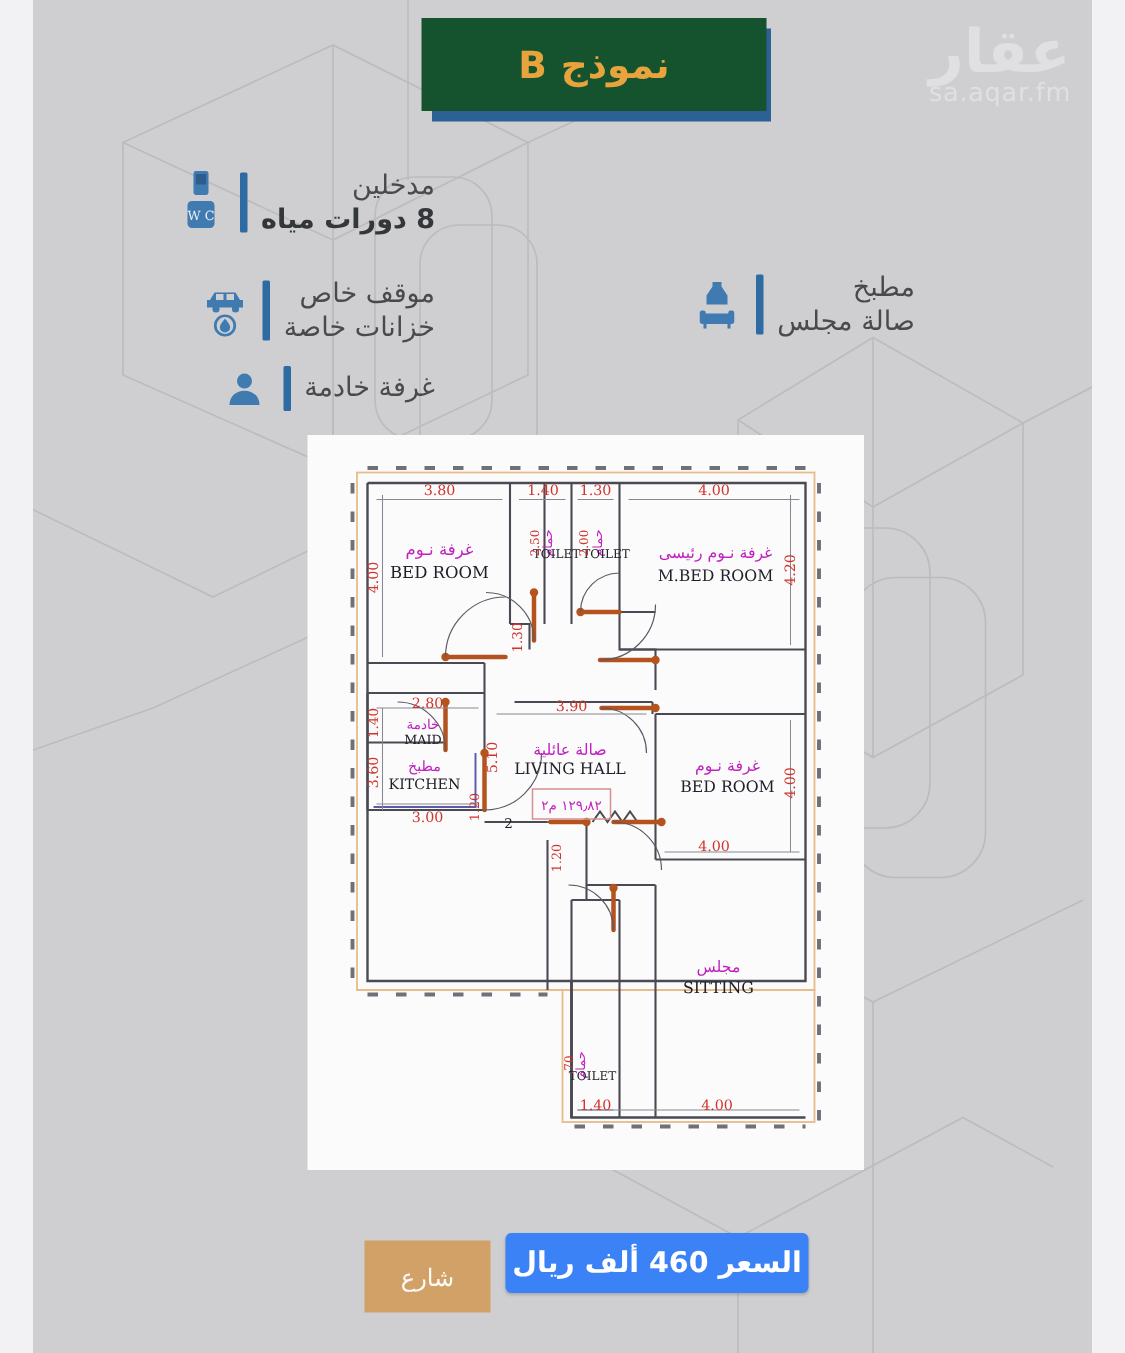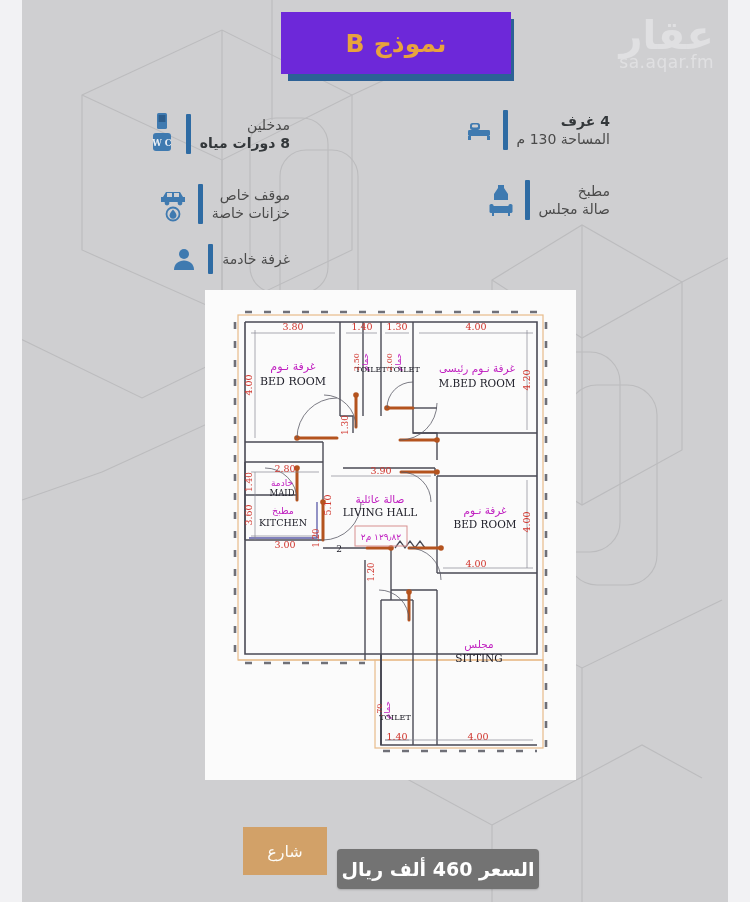--- a/index.html
+++ b/index.html
@@ -24,21 +24,21 @@
   #bgsvg { position: absolute; left: 0; top: 0; width: 706px; height: 902px; }
 
   
   #title-shadow {
     position: absolute; left: 266px; top: 19px;
     width: 226px; height: 62px; background: #2c6196;
   }
   #title-box {
     position: absolute; left: 259px; top: 12px;
     width: 230px; height: 62px;
-    background: #6d28d9;
+    background: #14532d;
     display: flex; align-items: center; justify-content: center;
   }
   #title-text {
     color: #e8a33d; font-size: 25px; font-weight: bold;
     direction: rtl; letter-spacing: .5px;
   }
 
   
   #logo {
     position: absolute; right: 14px; top: 14px;
@@ -50,27 +50,26 @@
 
   
   .feat {
     position: absolute;
     display: flex; flex-direction: row-reverse;
     align-items: center; gap: 9px;
     direction: rtl;
   }
   .feat .icon {
     width: 30px; display: flex; flex-direction: column;
-    align-items: center; justify-content: center; gap: 2px;
+    align-items: flex-end; justify-content: center; gap: 2px;
     color: #3f7ab0;
-    font-weight: bold;
   }
   .feat .bar { width: 5px; background: #2e6ba3; border-radius: 1px; }
   .feat .txt {
-    color: #4a4a4a; font-size: 14px; line-height: 1.3;
+    color: #4a4a4a; font-size: 18px; line-height: 1.3;
     text-align: right; white-space: nowrap;
   }
   .feat .txt b { color: #33373a; }
 
   
   #plan-card {
     position: absolute; left: 183px; top: 290px;
     width: 371px; height: 490px;
     background: #fbfbfb;
   }
@@ -80,24 +79,23 @@
   #btn-street {
     position: absolute; left: 221px; top: 827px;
     width: 84px; height: 48px;
     background: #d2a168;
     display: flex; align-items: center; justify-content: center;
   }
   #btn-street span { color: #fdfbf6; font-size: 16px; direction: rtl; }
   #btn-price {
     position: absolute; left: 315px; top: 822px;
     width: 202px; height: 40px;
-    background: #737373; border-radius: 4px;
+    background: #3b82f6; border-radius: 4px;
     display: flex; align-items: center; justify-content: center;
     box-shadow: 0 1px 2px rgba(0,0,0,.18);
-    margin-top: 27px;
   }
   #btn-price span { color: #ffffff; font-size: 19px; font-weight: bold; direction: rtl; }
 
   
   .ar  { fill:#c020c0; font-family:"DejaVu Sans","Liberation Sans",sans-serif; }
   .en  { fill:#20202a; font-family:"DejaVu Serif","Liberation Serif",serif; }
   .dim { fill:#d0342c; font-family:"DejaVu Serif","Liberation Serif",serif; }
   .wall{ stroke:#4a4a55; fill:none; }
   .thin{ stroke:#888894; fill:none; stroke-width:.7; }
   .door{ stroke:#b4531e; fill:none; stroke-width:3; stroke-linecap:round; }
@@ -140,36 +138,20 @@
     <div id="title-shadow"></div>
     <div id="title-box">
       <span id="title-text">نموذج B</span>
     </div>
 
     <div id="logo">
       <div id="logo-mark">عقار</div>
       <div id="logo-sub">sa.aqar.fm</div>
     </div>
 
-    <div class="feat" style="right:118px; top:110px;">
-      <div class="icon">
-        <svg width="26" height="22" viewBox="0 0 26 22">
-          <rect x="2" y="11" width="22" height="6" rx="1.4" fill="#3f7ab0"></rect>
-          <rect x="4" y="4" width="10" height="7" rx="2.5" fill="#3f7ab0"></rect>
-          <rect x="6" y="5.5" width="6" height="3" rx="1.2" fill="#cfcfd1"></rect>
-          <rect x="2" y="17" width="3" height="4" fill="#3f7ab0"></rect>
-          <rect x="21" y="17" width="3" height="4" fill="#3f7ab0"></rect>
-        </svg>
-      </div>
-      <div class="bar" style="height:40px;"></div>
-      <div class="txt">
-        <div><b>4 غرف</b></div>
-        <div>المساحة 130 م</div>
-      </div>
-    </div>
 
     <div class="feat" style="right:118px; top:180px;">
       <div class="icon">
         <svg width="26" height="34" viewBox="0 0 26 34">
           <path d="M10 2 h6 v3 l4 6 v6 h-14 v-6 l4 -6 Z" fill="#3f7ab0"></path>
           <rect x="3" y="23" width="20" height="7" rx="2.2" fill="#3f7ab0"></rect>
           <rect x="1.5" y="21" width="4" height="9" rx="1.6" fill="#3f7ab0"></rect>
           <rect x="20.5" y="21" width="4" height="9" rx="1.6" fill="#3f7ab0"></rect>
           <rect x="4" y="30" width="2" height="3" fill="#3f7ab0"></rect>
           <rect x="20" y="30" width="2" height="3" fill="#3f7ab0"></rect>

